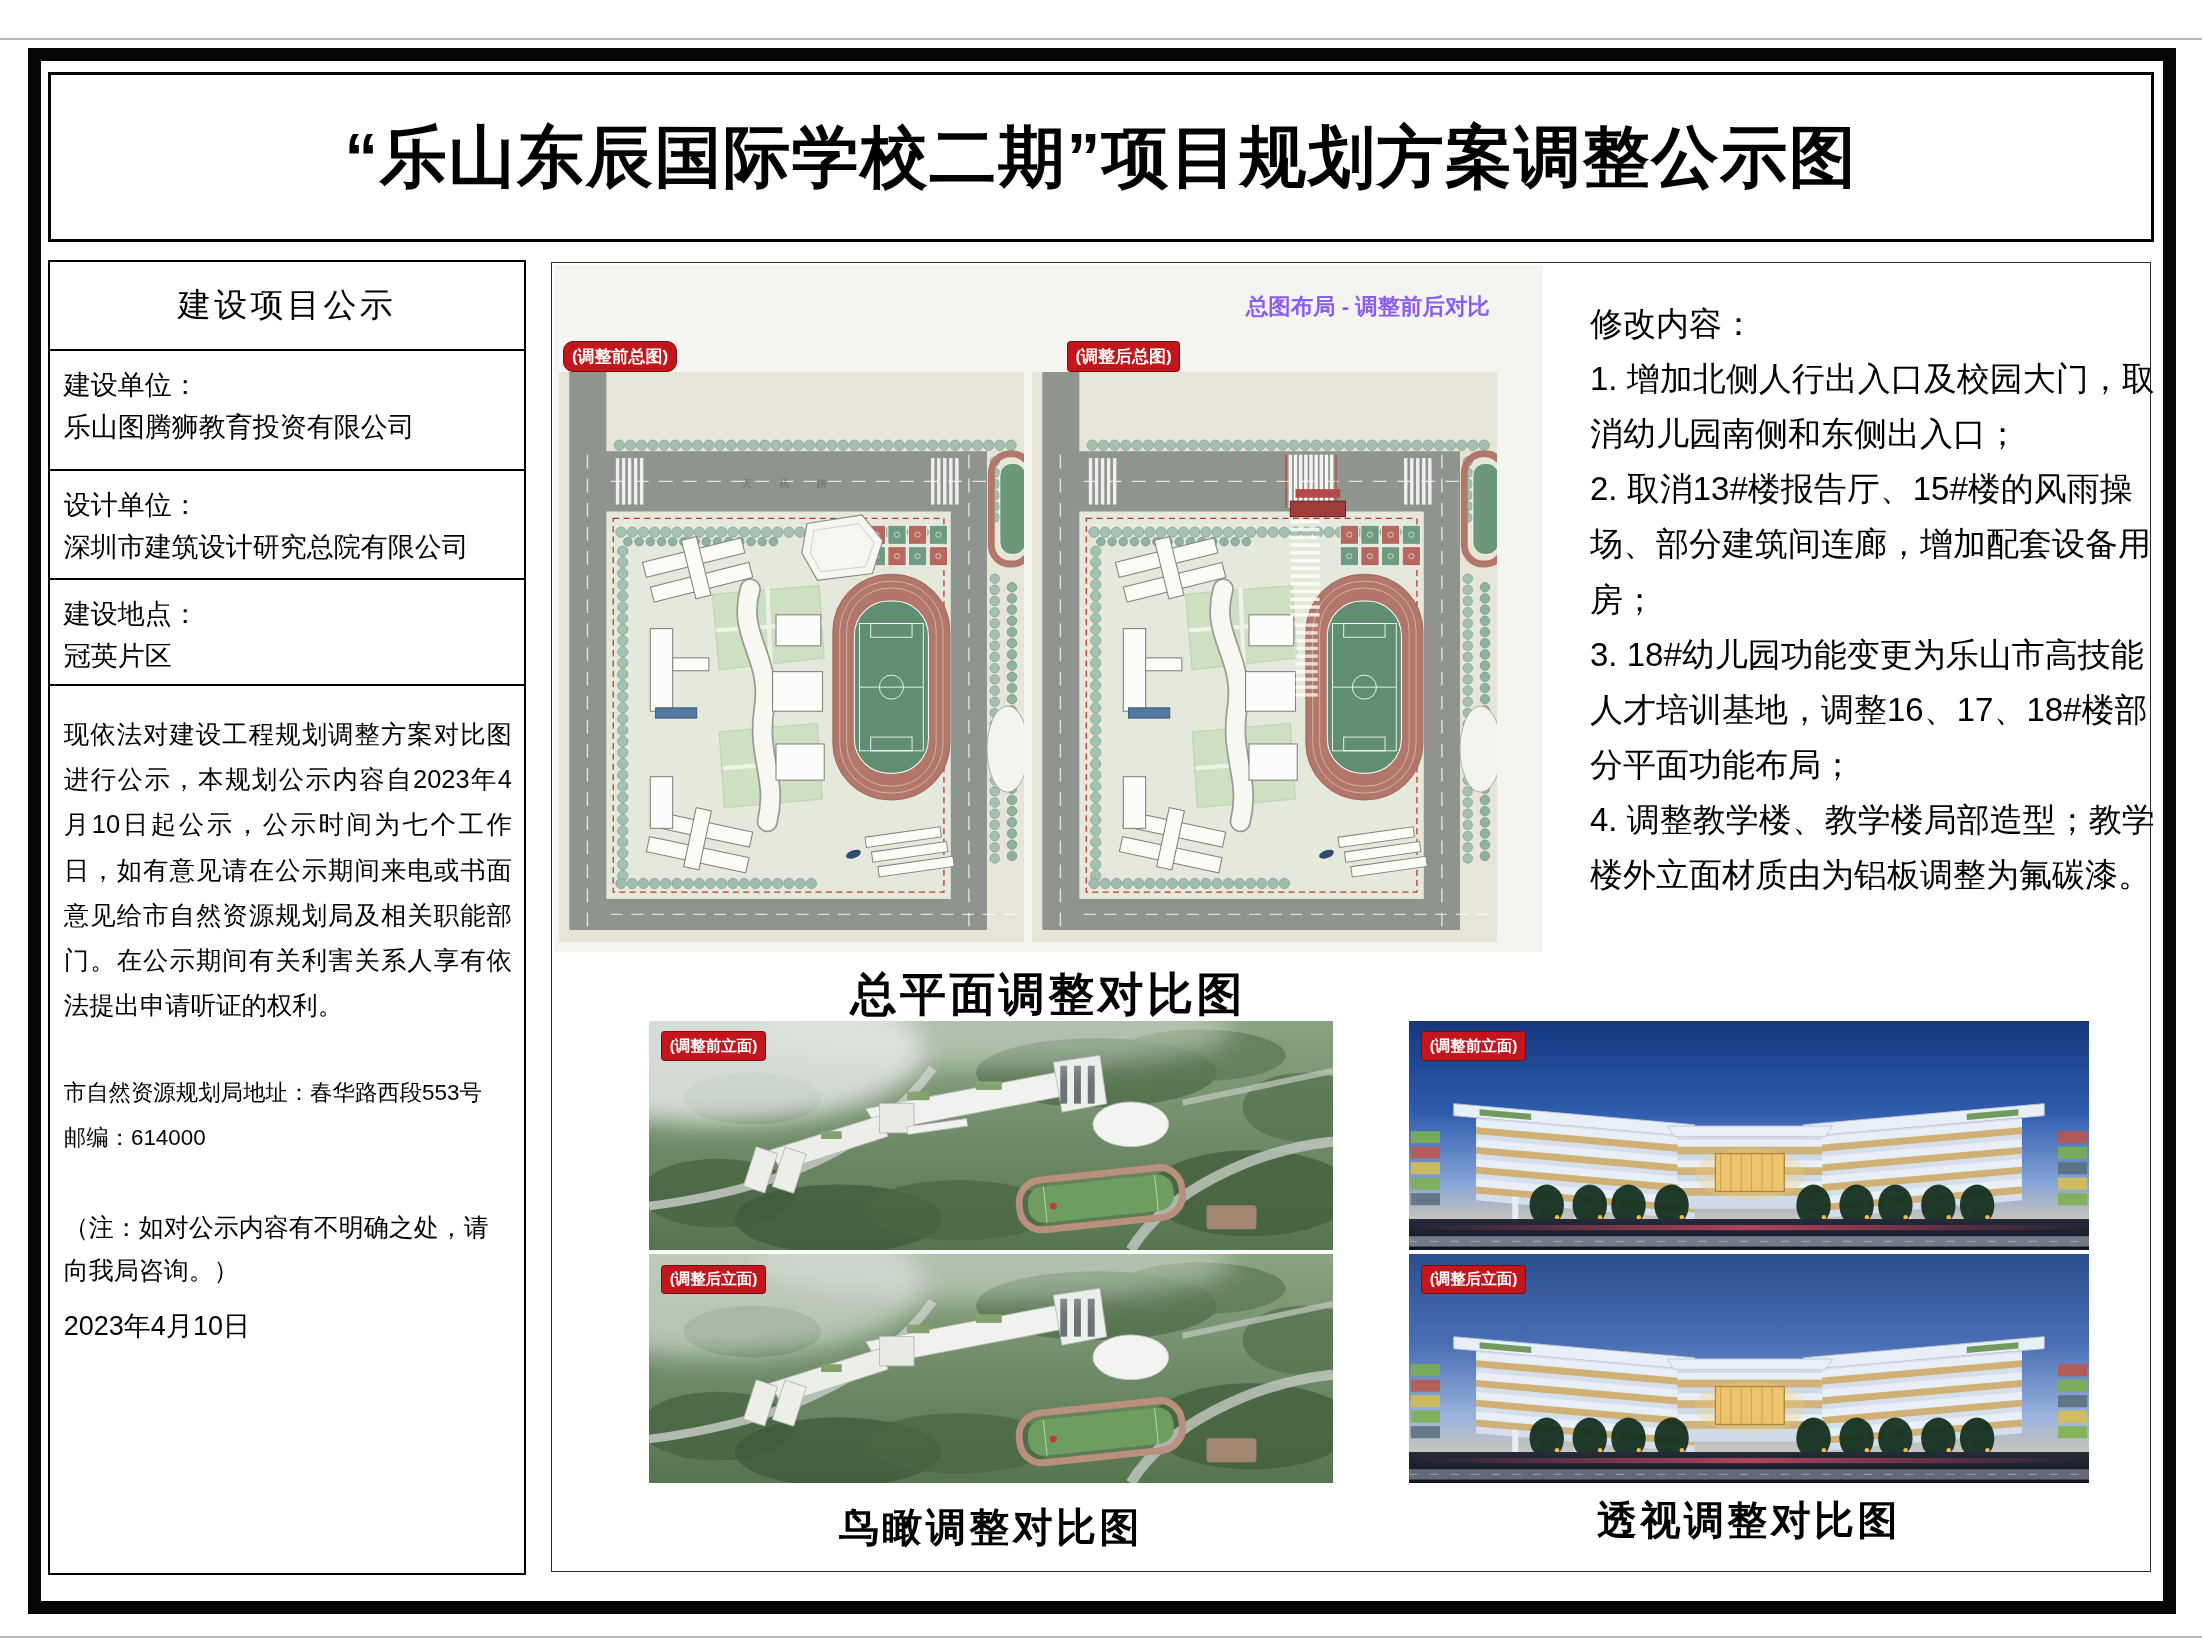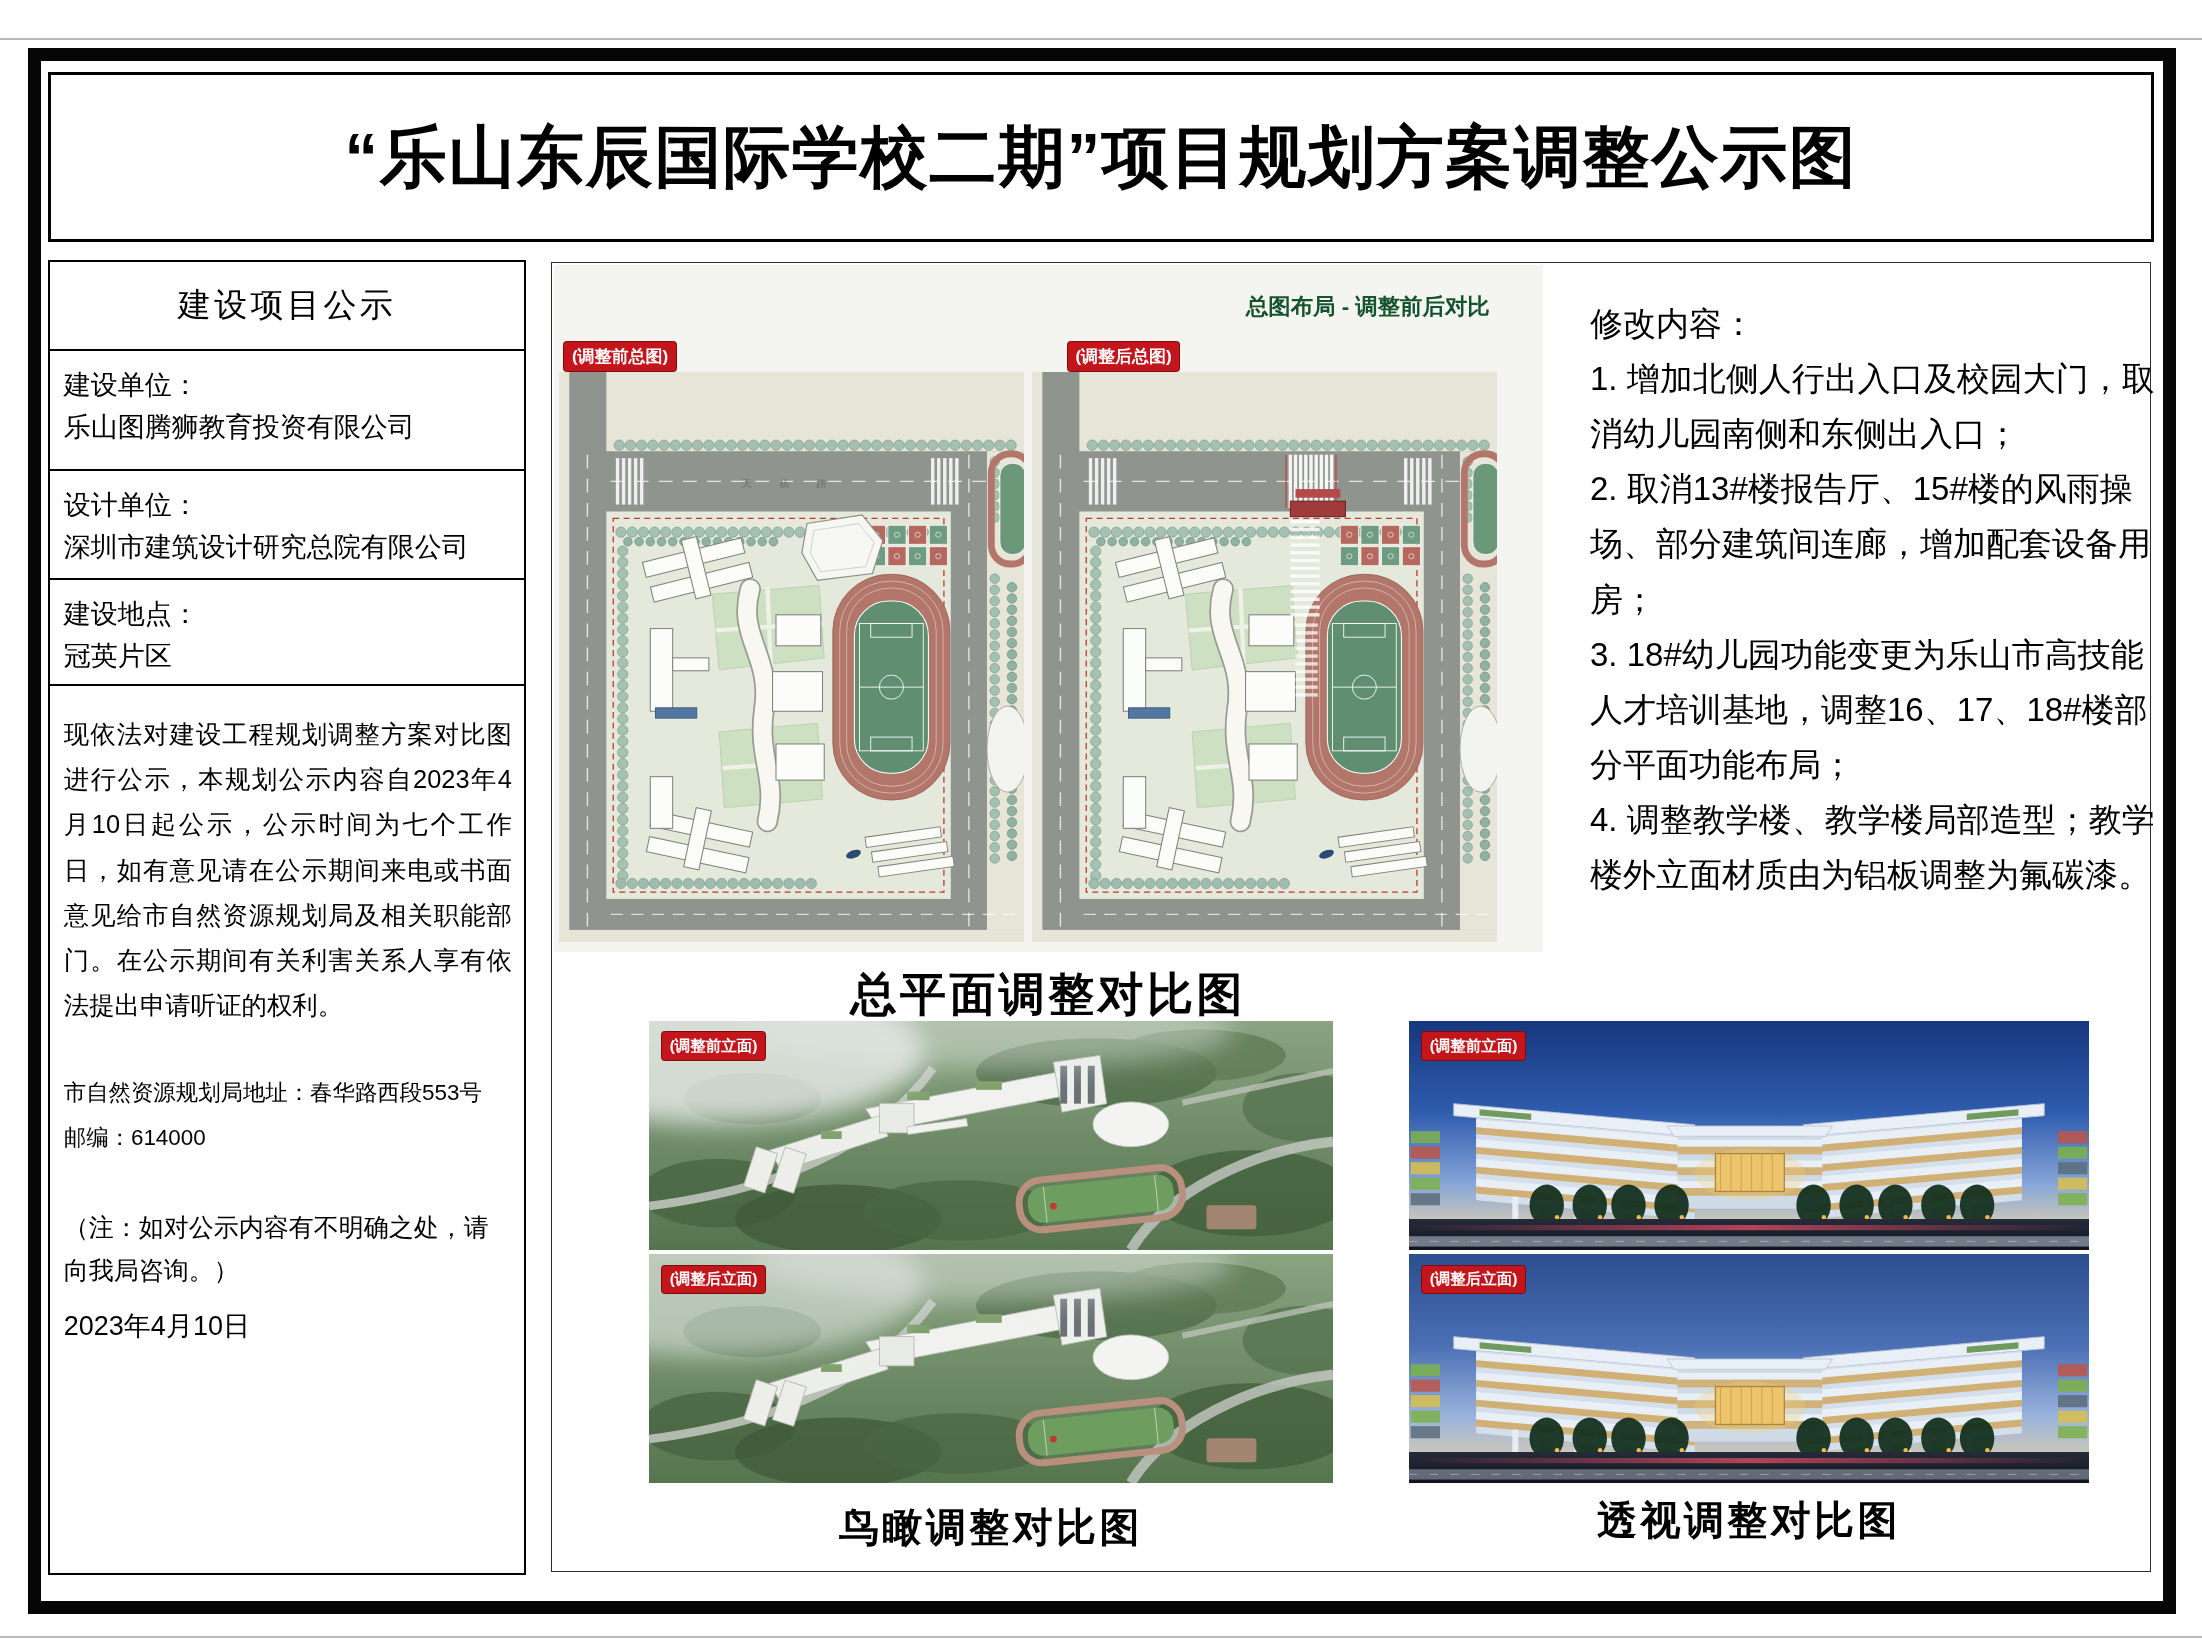--- a/index.html
+++ b/index.html
@@ -41,21 +41,21 @@
   .sb-date{font-size:27px;margin-top:17px;}
   
   .content-box{
     position:absolute;left:551px;top:262px;width:1600px;height:1310px;
     border:1.7px solid #2b2b2b;box-sizing:border-box;background:#fff;
   }
   .plan-panel{
     position:absolute;left:1.7px;top:1.7px;width:989px;height:687px;background:#f4f4f1;
   }
   .plan-panel-header{
-    position:absolute;top:26px;right:53px;font-size:22.4px;font-weight:bold;color:#14532d;
+    position:absolute;top:26px;right:53px;font-size:22.4px;font-weight:bold;color:#8b5cf6;
   }
   .badge{
     position:absolute;background:#c3161c;border:1.7px solid #7d0a0e;border-radius:3.4px;
     color:#fff;font-weight:bold;padding:3.4px 7.7px;white-space:nowrap;z-index:5;
   }
   .badge.plan{font-size:17px;}
   .badge.elev{font-size:15.5px;}
   .plan-img{position:absolute;width:465px;height:570px;background:#dfe2d8;overflow:hidden;}
   .plan-img svg{display:block;}
   .caption{position:absolute;text-align:center;font-weight:bold;color:#000;}
@@ -106,21 +106,21 @@
     <div class="sb-contact">邮编：614000</div>
     <div class="sb-note">（注：如对公示内容有不明确之处，请向我局咨询。）</div>
     <div class="sb-date">2023年4月10日</div>
   </div>
 </div>
 
 <div class="content-box">
 
   <div class="plan-panel">
     <div class="plan-panel-header">总图布局 - 调整前后对比</div>
-    <div class="badge plan" style="left:9.5px;top:76px;">(调整前总图)</div>
+    <div class="badge plan" style="left:9.5px;top:76px;border-radius:10px;">(调整前总图)</div>
     <div class="badge plan" style="left:513px;top:76px;">(调整后总图)</div>
     <div class="plan-img" style="left:5.2px;top:107px;">
         <svg viewBox="0 0 540 662" width="465" height="570" preserveAspectRatio="none" xmlns="http://www.w3.org/2000/svg">
           <rect width="540" height="662" fill="#90948e"></rect>
           <rect x="55" y="0" width="485" height="92" fill="#e7e5d7"></rect>
           <rect x="0" y="0" width="12" height="662" fill="#e7e5d7"></rect>
           <rect x="497" y="92" width="43" height="556" fill="#e7e5d7"></rect>
           <rect x="0" y="648" width="540" height="14" fill="#e7e5d7"></rect>
           <line x1="60" y1="127" x2="535" y2="127" stroke="#fff" stroke-width="1.6" stroke-dasharray="16,12" opacity="0.75"></line>
           <line x1="33" y1="96" x2="33" y2="648" stroke="#fff" stroke-width="1.6" stroke-dasharray="16,12" opacity="0.75"></line>

